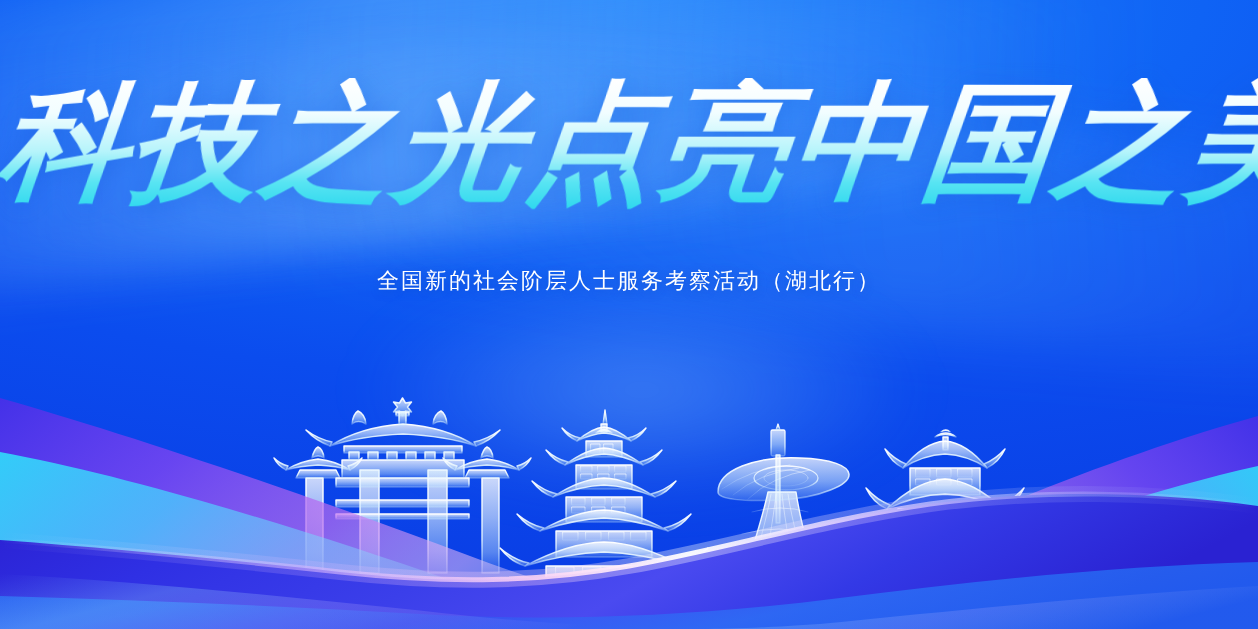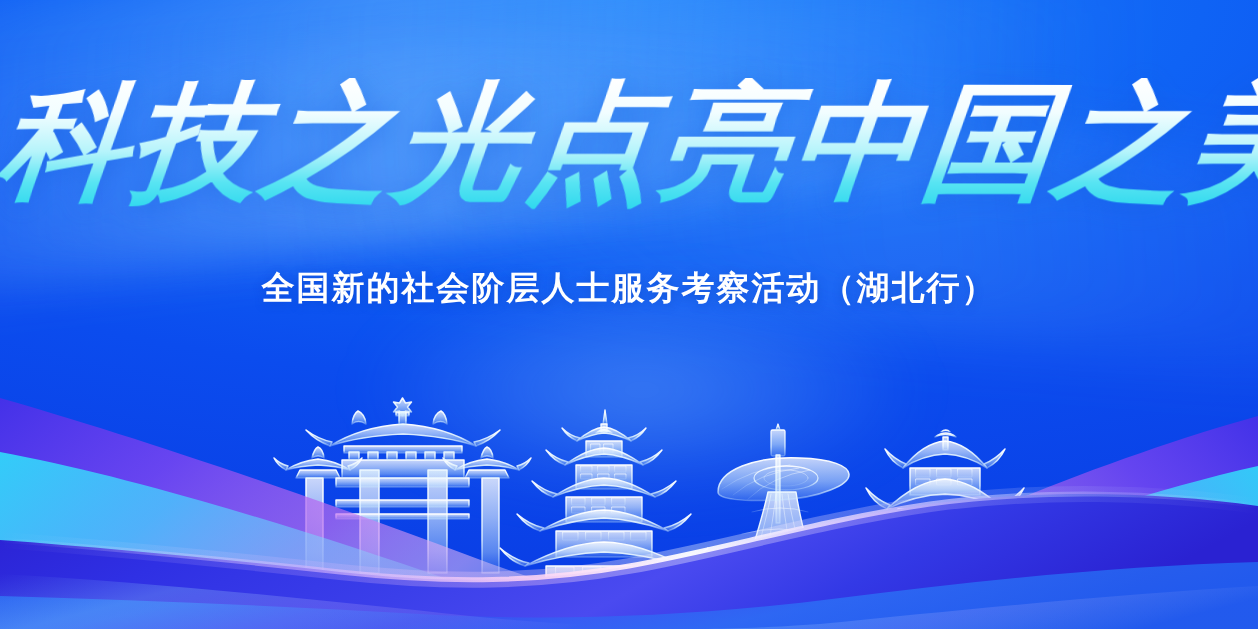--- a/index.html
+++ b/index.html
@@ -67,22 +67,22 @@
     filter:drop-shadow(0 3px 14px rgba(20,90,220,.45));
     white-space:nowrap;
     transform:skewX(-6deg);
   }
   .subtitle-wrap{
     position:absolute;left:0;top:266px;width:100%;
     text-align:center;z-index:40;
   }
   .subtitle{
     display:inline-block;
-    font-size:33px;
-    font-weight:700;
+    font-size:22px;
+    font-weight:400;
     letter-spacing:2px;
     color:#ffffff;
     white-space:nowrap;
     text-shadow:0 2px 10px rgba(10,60,180,.38);
   }
 </style>
 </head>
 <body>
 
 <div class="stage">

